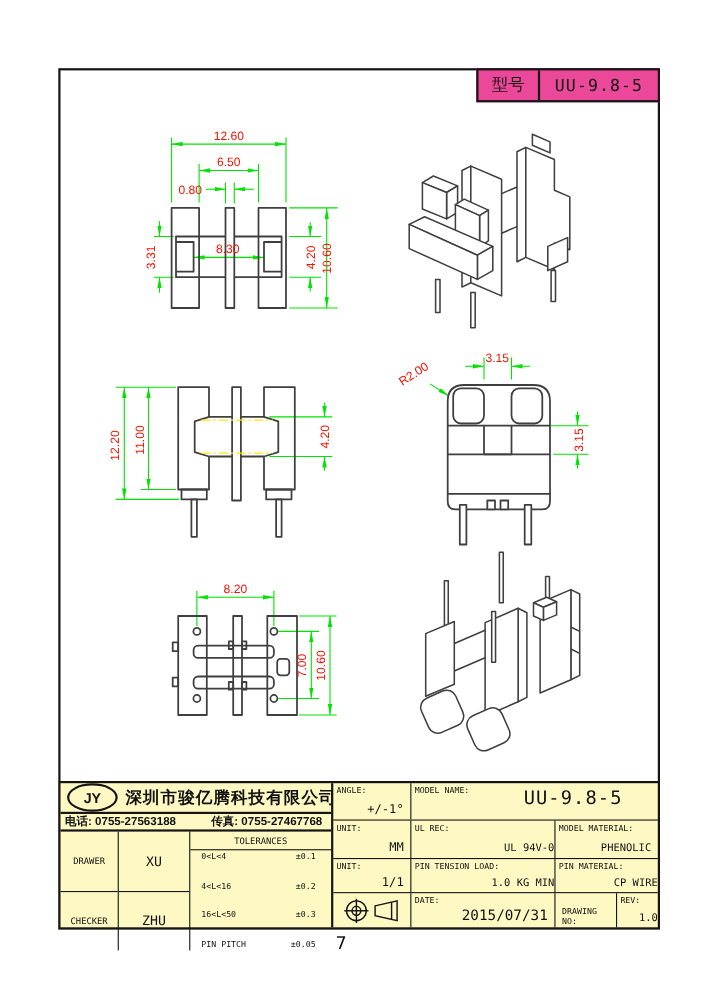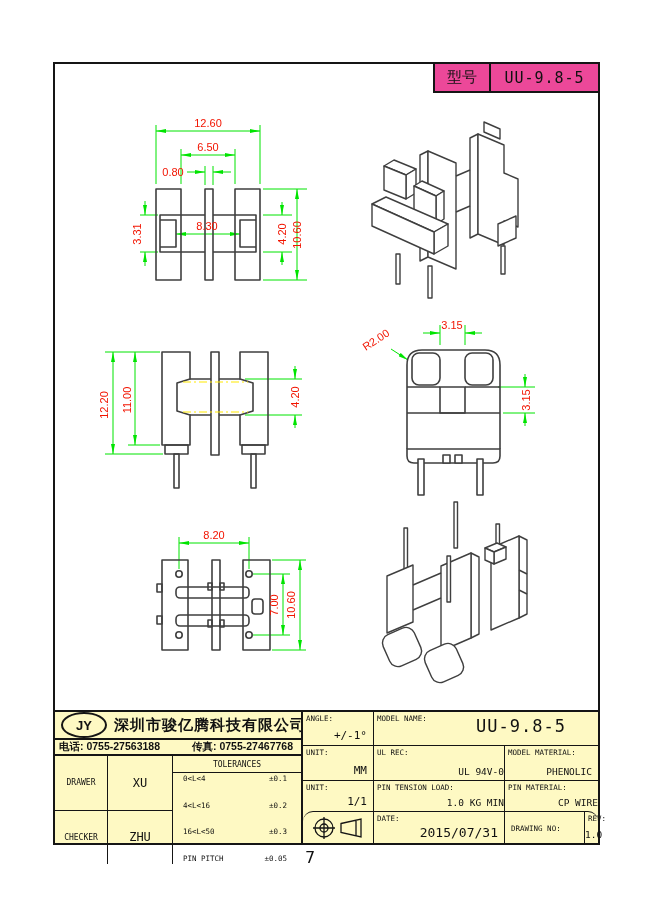--- a/index.html
+++ b/index.html
@@ -25,30 +25,30 @@
   .pp-cell{flex:1;display:flex;align-items:center;justify-content:center;}
   .pp-cell+.pp-cell{border-top:1px solid #151515;}
   .pp-label{font-size:8px;}
   .pp-value{font-size:12px;}
   .tol{flex:1;border-left:1px solid #151515;display:flex;flex-direction:column;}
   .tol-title{height:16px;border-bottom:1px solid #151515;display:flex;align-items:center;justify-content:center;font-size:8px;}
   .tol-rows{flex:1;padding:2px 14px 2px 10px;display:flex;flex-direction:column;justify-content:flex-end;gap:19px;}
   .tol-row{display:flex;justify-content:space-between;font-size:7.5px;line-height:1;}
   .sp-row{display:flex;box-sizing:border-box;}
   .sp-row+.sp-row{border-top:1px solid #151515;}
-  .sp-r1{height:33px;} .sp-r2{height:35px;} .sp-r3{height:31px;} .sp-r4{flex:1;border-radius:10px;}
+  .sp-r1{height:33px;} .sp-r2{height:35px;} .sp-r3{height:31px;} .sp-r4{flex:1;}
   .sp-cell{position:relative;box-sizing:border-box;}
   .sp-cell+.sp-cell{border-left:1px solid #151515;text-decoration:underline;}
   .sp-c1{width:70px;} .sp-c2{width:131px;} .sp-c3{flex:1;}
   .sp-label{position:absolute;left:3px;top:2px;font-size:7.5px;white-space:nowrap;}
   .sp-value{position:absolute;right:6px;bottom:3px;font-size:11px;white-space:nowrap;}
   .sp-value.center{left:0;right:0;text-align:right;}
   .sp-value.small{font-size:9.5px;}
   .modelname-val{position:absolute;left:70px;right:0;top:4px;text-align:center;font-size:17px;letter-spacing:1px;}
-  .rev-cell{width:14px;}
+  .rev-cell{width:38px;}
   .drawingno-cell{flex:1;}
   .dn-label{position:absolute;left:6px;top:12px;font-size:7.5px;}
   .sym-cell{display:flex;align-items:center;justify-content:center;}
   .page-number{position:absolute;left:270px;top:848px;width:80px;text-align:center;font-size:16px;font-family:"DejaVu Sans",sans-serif;}
 </style>
 </head>
 <body>
 
 <div class="sheet">
   <div class="frame"></div>

